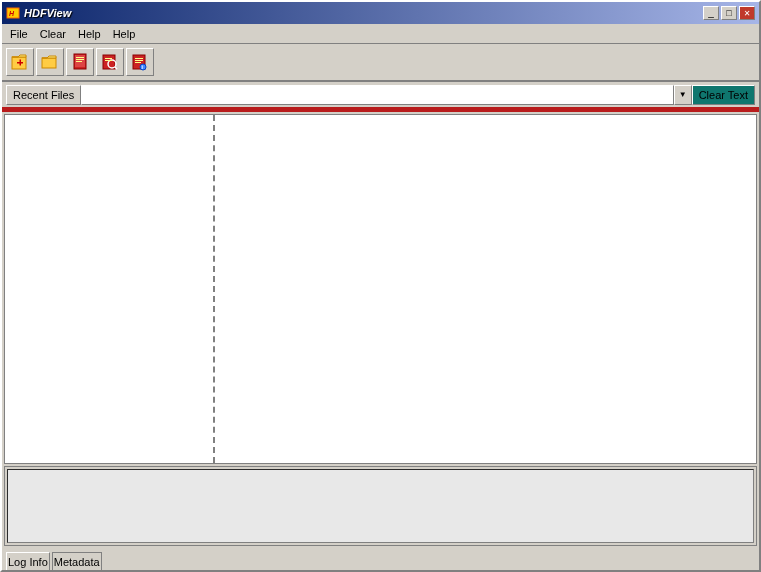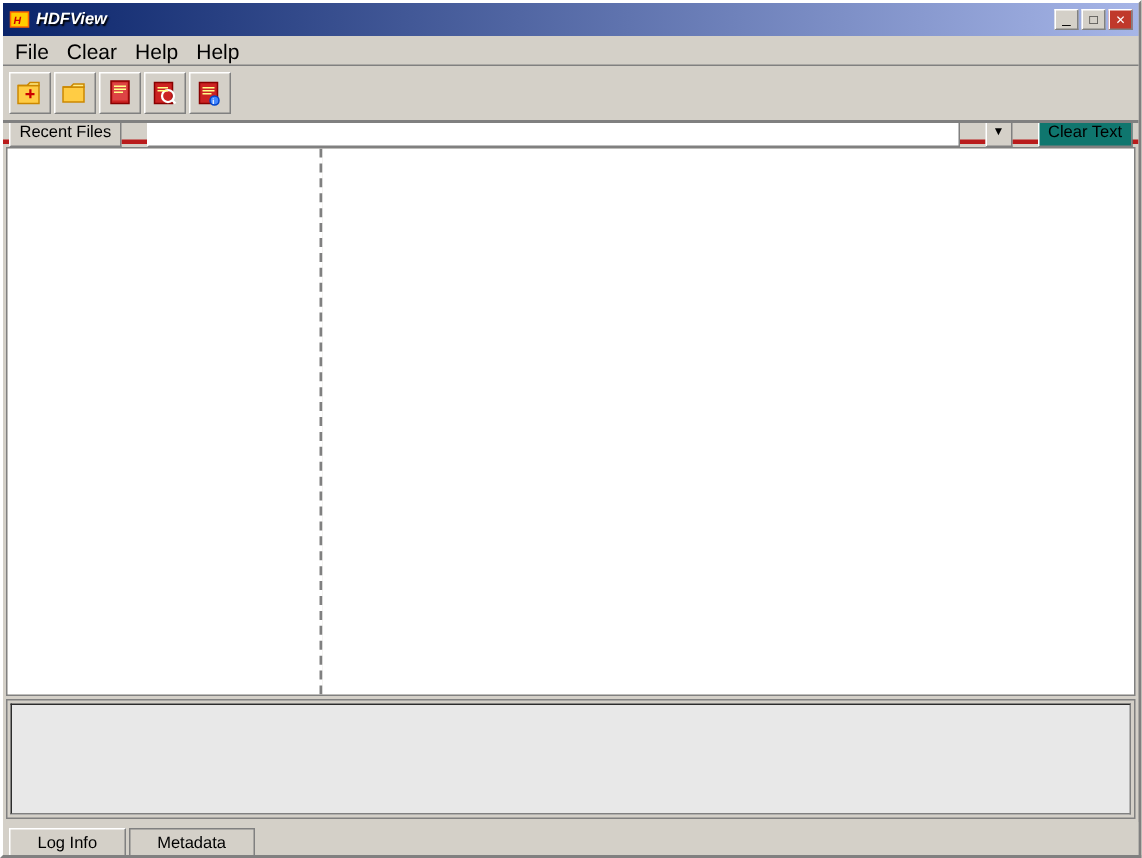--- a/index.html
+++ b/index.html
@@ -111,21 +111,21 @@
       height: 20px;
       display: flex;
       align-items: center;
       padding: 0 2px;
       border-bottom: 1px solid #808080;
       flex-shrink: 0;
     }
 
     .menu-item {
       padding: 2px 6px;
-      font-size: 14px;
+      font-size: 11px;
       cursor: pointer;
       color: #000;
     }
 
     .toolbar {
       background: #d4d0c8;
       height: 38px;
       display: flex;
       align-items: center;
       padding: 2px 4px;
@@ -149,27 +149,27 @@
     }
 
     .content-area {
       flex: 1;
       display: flex;
       flex-direction: column;
       overflow: hidden;
     }
 
     .address-bar {
-      height: 14px;
+      height: 30px;
       background: #d4d0c8;
       display: flex;
       align-items: center;
       padding: 2px 4px;
-      gap: 17px;
-      border-bottom: 3px solid #b91c1c;
+      gap: 0;
+      border-bottom: 5px solid #b91c1c;
       flex-shrink: 0;
     }
 
     .recent-files-btn {
       background: #d4d0c8;
       border: 1px solid #ffffff;
       border-right-color: #808080;
       border-bottom-color: #808080;
       padding: 2px 6px;
       font-size: 11px;
@@ -262,21 +262,21 @@
     .tab-bar {
       height: 22px;
       background: #d4d0c8;
       display: flex;
       align-items: flex-end;
       padding: 0 4px;
       flex-shrink: 0;
     }
 
     .tab {
-      padding: 2px 18px;
+      padding: 2px 1px;
       font-size: 11px;
       background: #d4d0c8;
       border: 1px solid #808080;
       border-bottom: none;
       cursor: pointer;
       height: 18px;
       display: flex;
       align-items: center;
       margin-right: 2px;
     }

